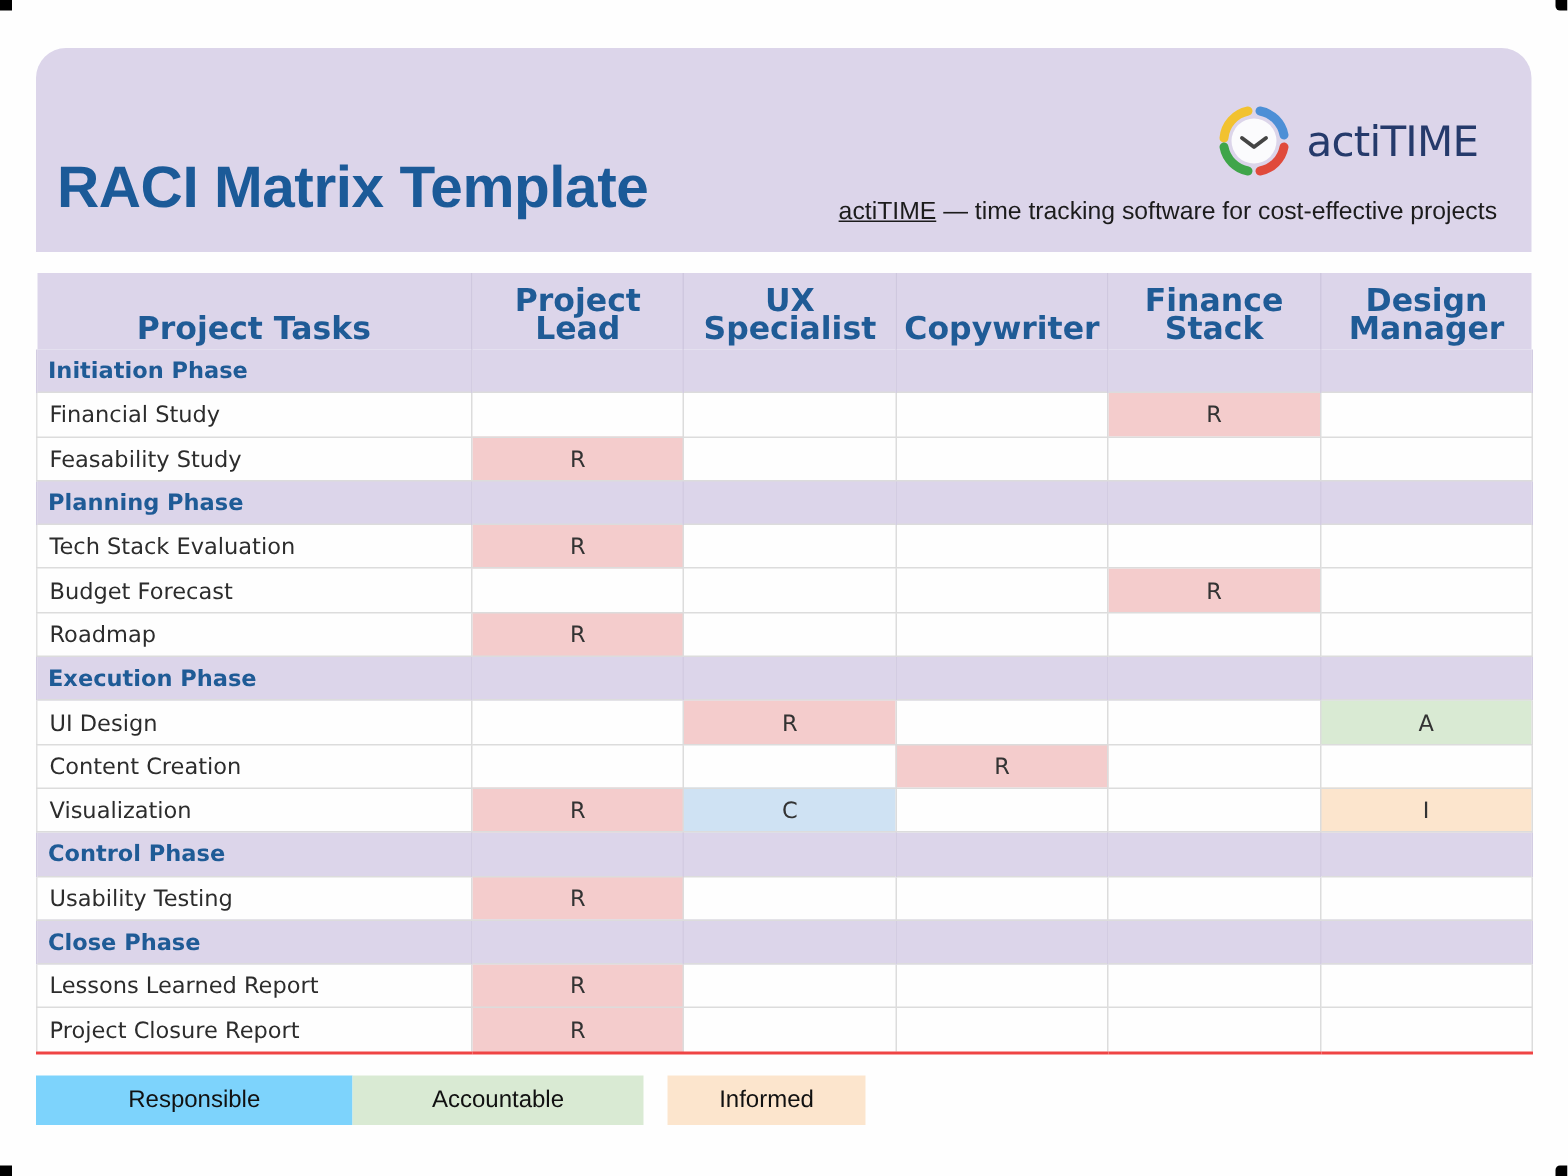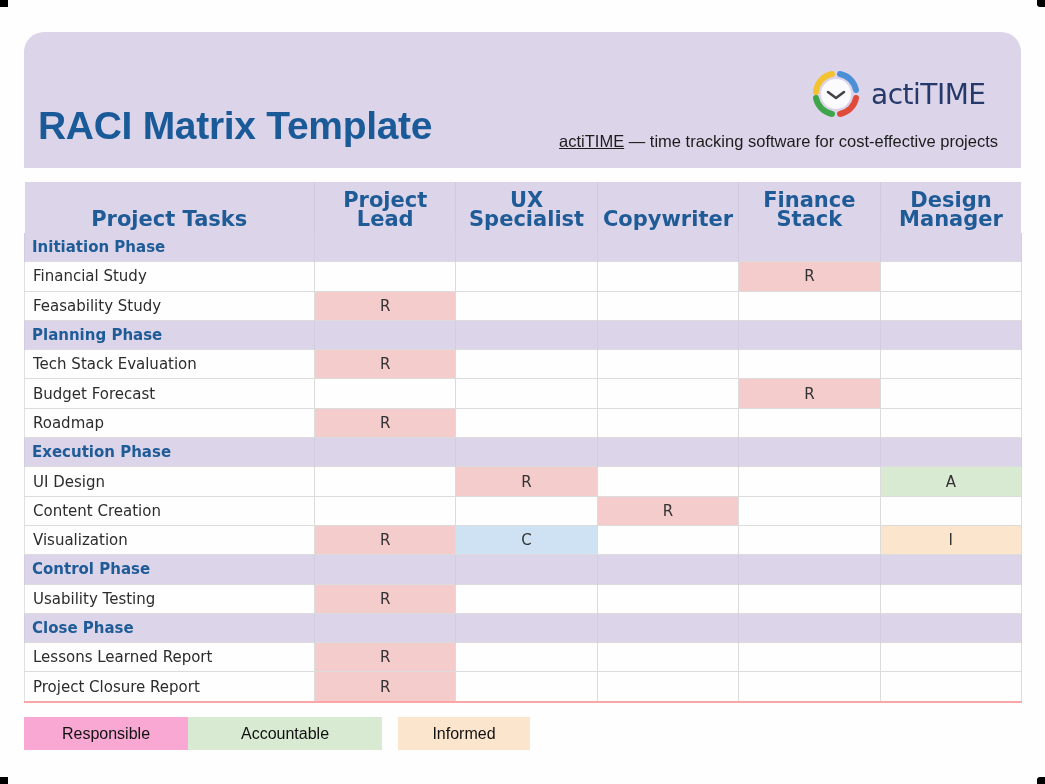--- a/index.html
+++ b/index.html
@@ -56,21 +56,21 @@
     background:#dcd5ea; border-color:#d3cce2; border-top:none; border-bottom:none;margin-top:37px;
   }
   .matrix tr.phase td.name {
     color:#1f5b96; font-weight:bold; text-align:left; padding-left:7px;
   }
   .matrix tr.task td.name { text-align:left; padding-left:8px; color:#2c2c2c; border-left-color:#e0e0e0; }
   .matrix td.R { background:#f4cccc; }
   .matrix td.A { background:#d9ead3; }
   .matrix td.C { background:#cfe2f3; }
   .matrix td.I { background:#fce5cd; }
-  .matrix tr:last-child td { border-bottom:2px solid #fca5a5; }
+  .matrix tr:last-child td { border-bottom:2px solid #ef4444; }
 
   .legend { position:absolute; left:24px; top:717px; height:33px; display:flex; }
   .legend div {
     height:33px; line-height:33px; text-align:center; font-size:16px;
     color:#111; font-family:"Liberation Sans", sans-serif;
   }
 </style>
 </head>
 <body>
 
@@ -240,16 +240,16 @@
         <td class="R">R</td>
         <td></td>
         <td></td>
         <td></td>
         <td></td>
       </tr>
     </tbody>
 </table>
 
 <div class="legend" id="legend">
-    <div style="background: #f9a8d4; width: 164px;">Responsible</div>
+    <div style="background: #7dd3fc; width: 211px;">Responsible</div>
     <div style="background: rgb(217, 234, 211); width: 194px;">Accountable</div>
     <div style="background: rgb(252, 229, 205); width: 132px; margin-left: 16px;">Informed</div>
   </div>
 
 </body></html>

